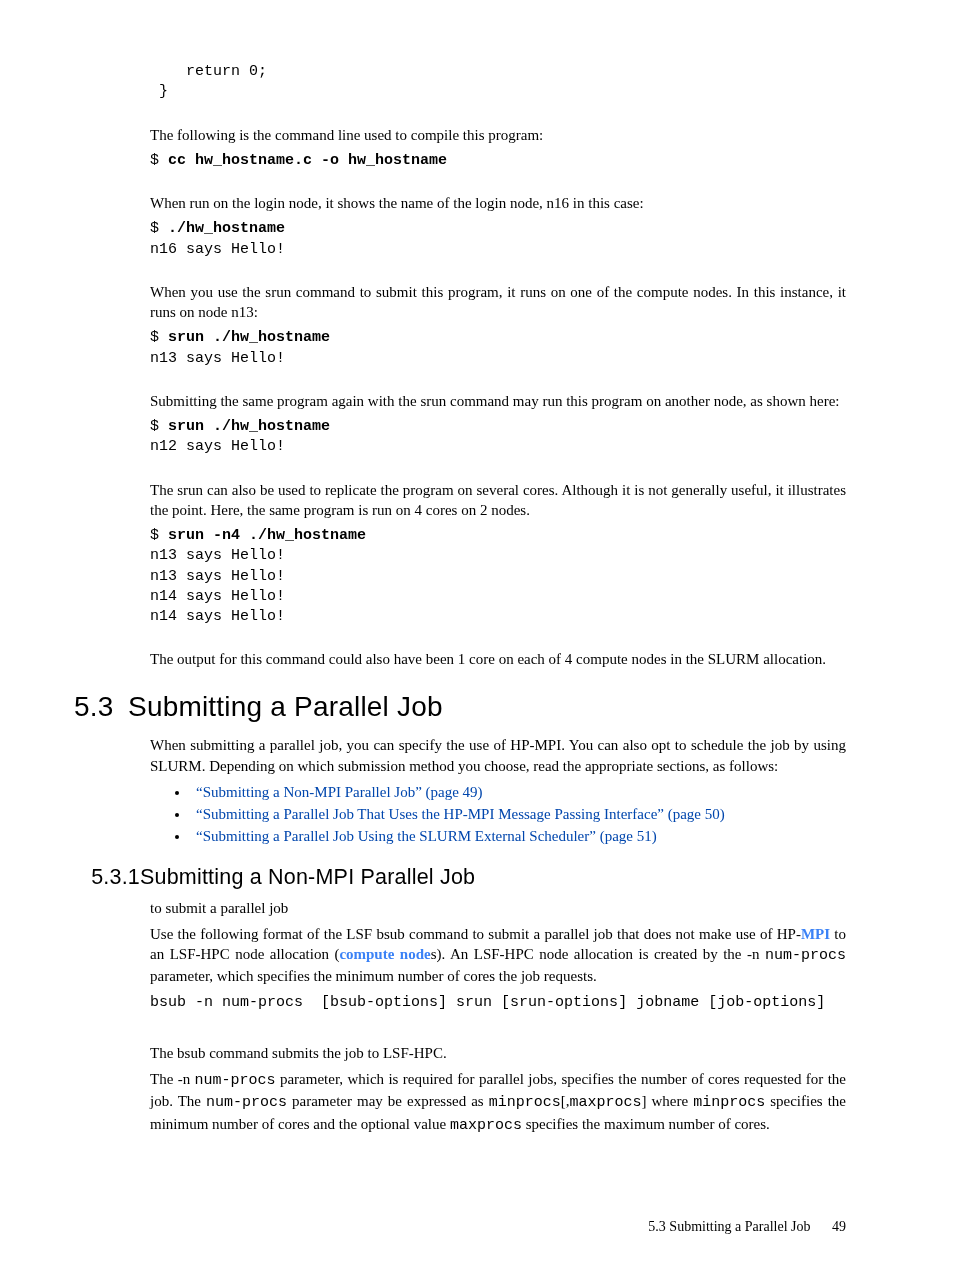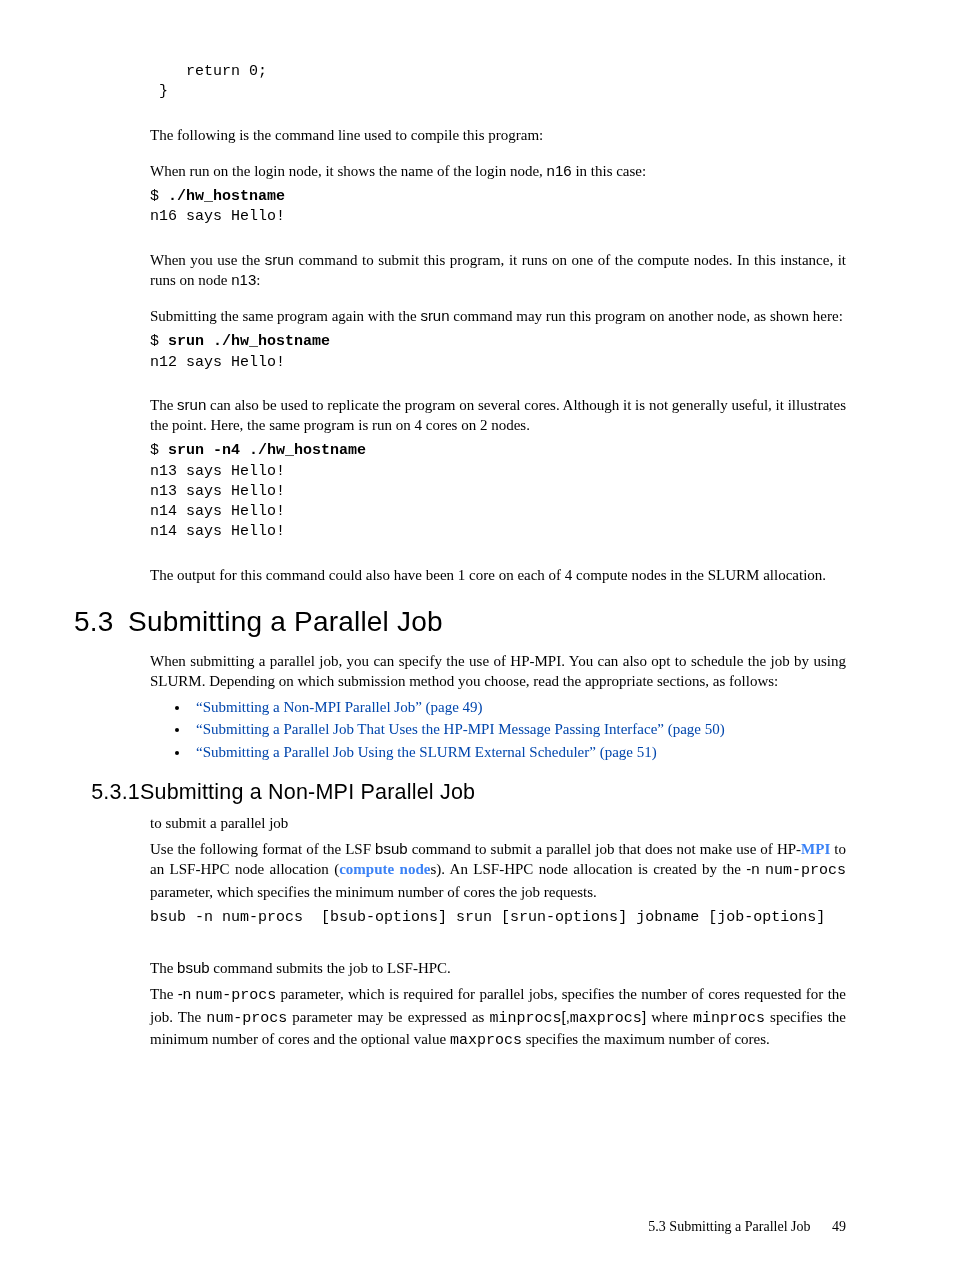--- a/index.html
+++ b/index.html
@@ -21,21 +21,21 @@
   }
   .body-indent { margin-left: 80px; }
   .code-block {
     font-family: "Courier New", Courier, monospace;
     white-space: pre;
     font-size: 15px;
     line-height: 1.35;
     margin: 4px 0 12px 0;
   }
   .code-inline {
-    font-family: Liberation Sans, sans-serif;
+    font-family: Liberation Serif, serif;
   }
   .code-italic {
     font-family: "Courier New", Courier, monospace;
   }
   p.para { margin: 0 0 6px 0; text-align: justify;}
   .gap-s { height: 10px; }
   .gap-m { height: 18px; }
   h1.sec {
     font-family: "Trebuchet MS", "Segoe UI", Arial, sans-serif;
     font-weight: 300;
@@ -76,28 +76,31 @@
 <body>
 
 <div class="page">
   <div class="body-indent">
 
     <div class="code-block">    return 0;
  }</div>
 
     <div class="gap-s"></div>
     <p class="para">The following is the command line used to compile this program:</p>
+    <div class="code-block"><span>$ </span><b class="cmd">cc hw_hostname.c -o hw_hostname</b></div>
 
     <div class="gap-s"></div>
     <p class="para"><span>When run on the login node, it shows the name of the login node, </span><span class="code-inline">n16</span><span> in this case:</span></p>
     <div class="code-block"><span>$ </span><b class="cmd">./hw_hostname</b>
 <span>n16 says Hello!</span></div>
 
     <div class="gap-s"></div>
     <p class="para"><span>When you use the </span><span class="code-inline">srun</span><span> command to submit this program, it runs on one of the compute nodes. In this instance, it runs on node </span><span class="code-inline">n13</span><span>:</span></p>
+    <div class="code-block"><span>$ </span><b class="cmd">srun ./hw_hostname</b>
+<span>n13 says Hello!</span></div>
 
     <div class="gap-s"></div>
     <p class="para"><span>Submitting the same program again with the </span><span class="code-inline">srun</span><span> command may run this program on another node, as shown here:</span></p>
     <div class="code-block"><span>$ </span><b class="cmd">srun ./hw_hostname</b>
 <span>n12 says Hello!</span></div>
 
     <div class="gap-s"></div>
     <p class="para"><span>The </span><span class="code-inline">srun</span><span> can also be used to replicate the program on several cores. Although it is not generally useful, it illustrates the point. Here, the same program is run on 4 cores on 2 nodes.</span></p>
     <div class="code-block"><span>$ </span><b class="cmd">srun -n4 ./hw_hostname</b>
 <span>n13 says Hello!

